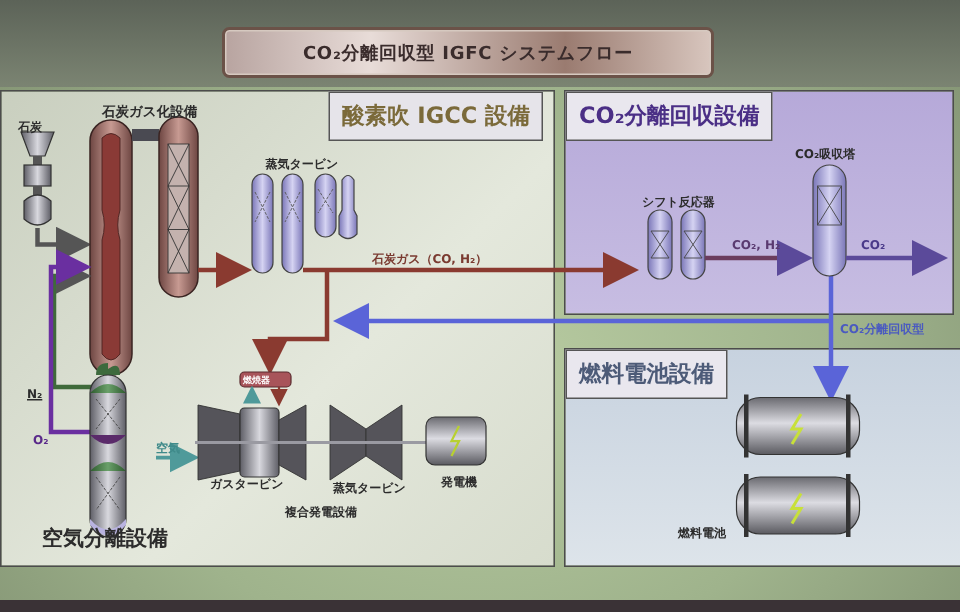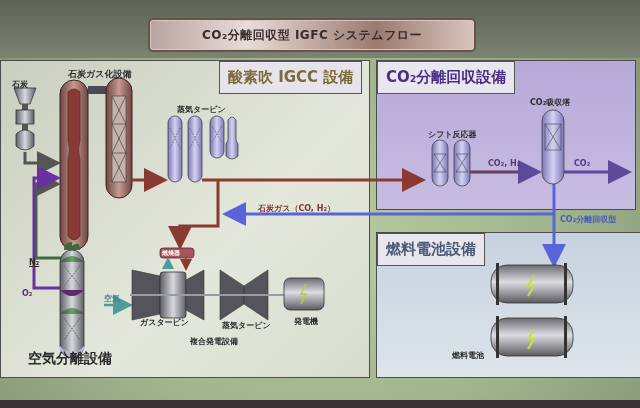--- a/index.html
+++ b/index.html
@@ -191,22 +191,22 @@
 
     <g>
       <rect x="284" y="278" width="40" height="32" rx="6" fill="url(#gGreyV)" stroke="#333" stroke-width="0.8"></rect>
       <path d="M306,284 L301,294 L306,294 L301,304" fill="none" stroke="#b8d030" stroke-width="1.5"></path>
     </g>
   </svg>
 
   <span class="t" style="left:12px;top:79px;">石炭</span>
   <span class="t" style="left:68px;top:68px;font-size:9px;text-align:center;">石炭ガス化設備</span>
   <span class="t" style="left:177px;top:104px;">蒸気タービン</span>
-  <span class="t" style="left:258px;top:167px;color:#7a3a30;margin-top:36px;">石炭ガス（CO, H₂）</span>
-  <span class="t" style="left:29px;top:258px;text-decoration:underline;">N₂</span>
+  <span class="t" style="left:248px;top:167px;color:#7a3a30;">石炭ガス（CO, H₂）</span>
+  <span class="t" style="left:18px;top:258px;text-decoration:underline;">N₂</span>
   <span class="t" style="left:22px;top:289px;color:#5a2a8a;">O₂</span>
   <span class="t" style="left:28px;top:350px;font-size:14px;">空気分離設備</span>
   <span class="t" style="left:104px;top:293px;color:#3f8a8a;">空気</span>
   <span class="t" style="left:162px;top:249px;font-size:6px;color:#fff;">燃焼器</span>
   <span class="t" style="left:140px;top:317px;">ガスタービン</span>
   <span class="t" style="left:222px;top:320px;">蒸気タービン</span>
   <span class="t" style="left:294px;top:316px;">発電機</span>
   <span class="t" style="left:190px;top:336px;">複合発電設備</span>
   <span class="t" style="left:428px;top:129px;">シフト反応器</span>
   <span class="t" style="left:530px;top:97px;">CO₂吸収塔</span>

